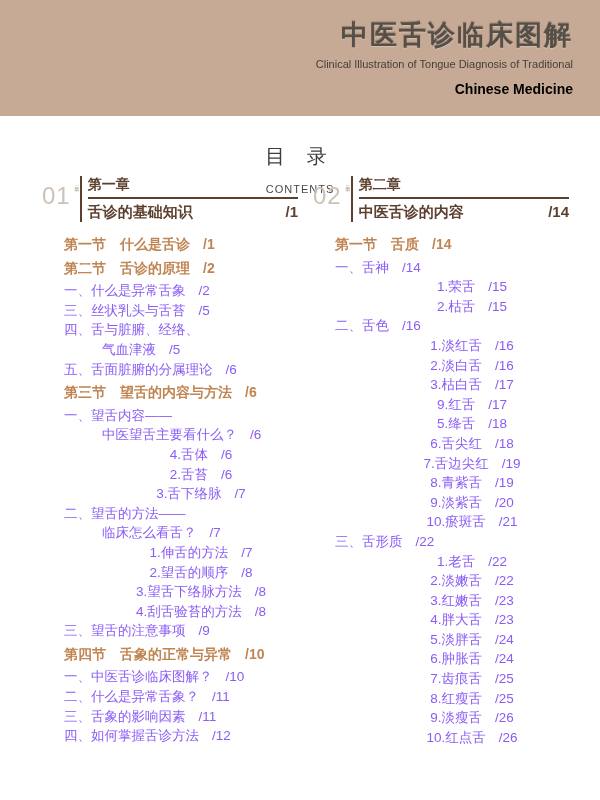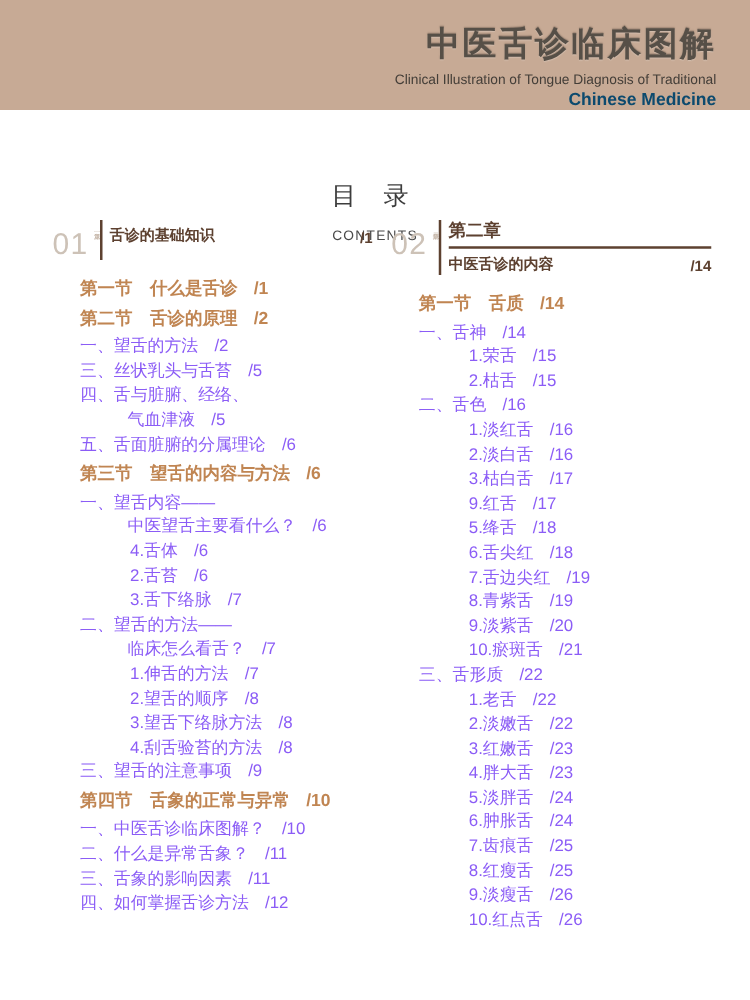--- a/index.html
+++ b/index.html
@@ -6,33 +6,33 @@
   body{
     width:600px;height:800px;
     background:#ffffff;
     font-family:"Liberation Sans","DejaVu Sans",sans-serif;
     overflow:hidden;
   }
   .page{position:relative;width:600px;height:800px;background:#fff;}
 
   
   .band{
-    position:absolute;left:0;top:0;width:600px;height:88px;
+    position:absolute;left:0;top:0;width:600px;height:116px;
     background:#c7aa95;
   }
   .band-inner{
     position:absolute;right:27px;top:17px;text-align:right;
   }
   .band-title{
     font-size:27px;font-weight:bold;letter-spacing:2px;
     color:#564f47;
     text-shadow:0 1px 1px rgba(255,255,255,0.25), 0 -1px 1px rgba(60,50,40,0.35);
   }
   .band-sub1{font-size:11px;color:#443e38;margin-top:5px;}
-  .band-sub2{font-size:14px;font-weight:bold;color:#0c4a6e;margin-top:1px;}
+  .band-sub2{font-size:14px;font-weight:bold;color:#000000;margin-top:11px;}
 
   
   .toc-head{
     position:absolute;left:56px;top:130px;width:488px;
     display:flex;align-items:center;gap:13px;flex-direction:column;
   }
   .toc-rule{flex:1;height:1px;background:#4d4d4d;}
   .toc-cn{font-size:20px;color:#3d3d3d;letter-spacing:8px;white-space:nowrap;}
   .toc-en{font-size:11px;color:#4a4a4a;letter-spacing:1px;white-space:nowrap;}
 
@@ -53,35 +53,35 @@
   }
   .chap-box{
     border-left:2px solid #5d4130;
     padding-left:6px;flex:1;max-width:218px;
   }
   .chap-label{
     font-size:14px;font-weight:bold;color:#5d4130;
     padding-bottom:3px;border-bottom:2px solid #5d4130;
   }
   .chap-row{
-    display:flex;justify-content:space-between;align-items:flex-end;
-    font-size:12px;font-weight:bold;color:#5d4130;margin-top:4px;
+    display:flex;justify-content:space-between;align-items:flex-start;
+    font-size:15px;font-weight:bold;color:#5d4130;margin-top:4px;
   }
 
   .entries{margin-top:13px;}
   .entry{
     font-size:13.5px;color:#8b5cf6;line-height:19.6px;
     white-space:nowrap;
   }
   .entry.section{
     color:#c08552;font-weight:bold;font-size:14px;
     padding-left:22px;margin:4px 0 3px 0;
   }
   .entry.item{padding-left:22px;}
-  .entry.sub{padding-left:62px;}
+  .entry.sub{padding-left:62px;text-align:center;}
   .entry.cont{padding-left:60px;}
   .pg{margin-left:13px;}
 </style>
 </head>
 <body>
 
 <div class="page">
 
   <div class="band">
     <div class="band-inner">
@@ -96,30 +96,31 @@
     <div class="toc-cn">目 录</div>
     <div class="toc-en">CONTENTS</div>
     <div class="toc-rule"></div>
   </div>
 
   <div class="col col-left">
     <div class="chap">
       <div class="chap-num">01</div>
       <div class="chap-side">第一章</div>
       <div class="chap-box">
+        <div class="chap-label">第一章</div>
         <div class="chap-row">
           <span>舌诊的基础知识</span>
           <span>/1</span>
         </div>
       </div>
     </div>
     <div class="entries">
         <div class="entry section"><span>第一节　什么是舌诊</span><span class="pg">/1</span></div>
         <div class="entry section"><span>第二节　舌诊的原理</span><span class="pg">/2</span></div>
-        <div class="entry item"><span>一、望舌的方法</span><span class="pg">/2</span></div>
+        <div class="entry item"><span>一、什么是异常舌象</span><span class="pg">/2</span></div>
         <div class="entry item"><span>三、丝状乳头与舌苔</span><span class="pg">/5</span></div>
         <div class="entry item"><span>四、舌与脏腑、经络、</span></div>
         <div class="entry cont"><span>气血津液</span><span class="pg">/5</span></div>
         <div class="entry item"><span>五、舌面脏腑的分属理论</span><span class="pg">/6</span></div>
         <div class="entry section"><span>第三节　望舌的内容与方法</span><span class="pg">/6</span></div>
         <div class="entry item"><span>一、望舌内容——</span></div>
         <div class="entry cont"><span>中医望舌主要看什么？</span><span class="pg">/6</span></div>
         <div class="entry sub"><span>4.舌体</span><span class="pg">/6</span></div>
         <div class="entry sub"><span>2.舌苔</span><span class="pg">/6</span></div>
         <div class="entry sub"><span>3.舌下络脉</span><span class="pg">/7</span></div>

